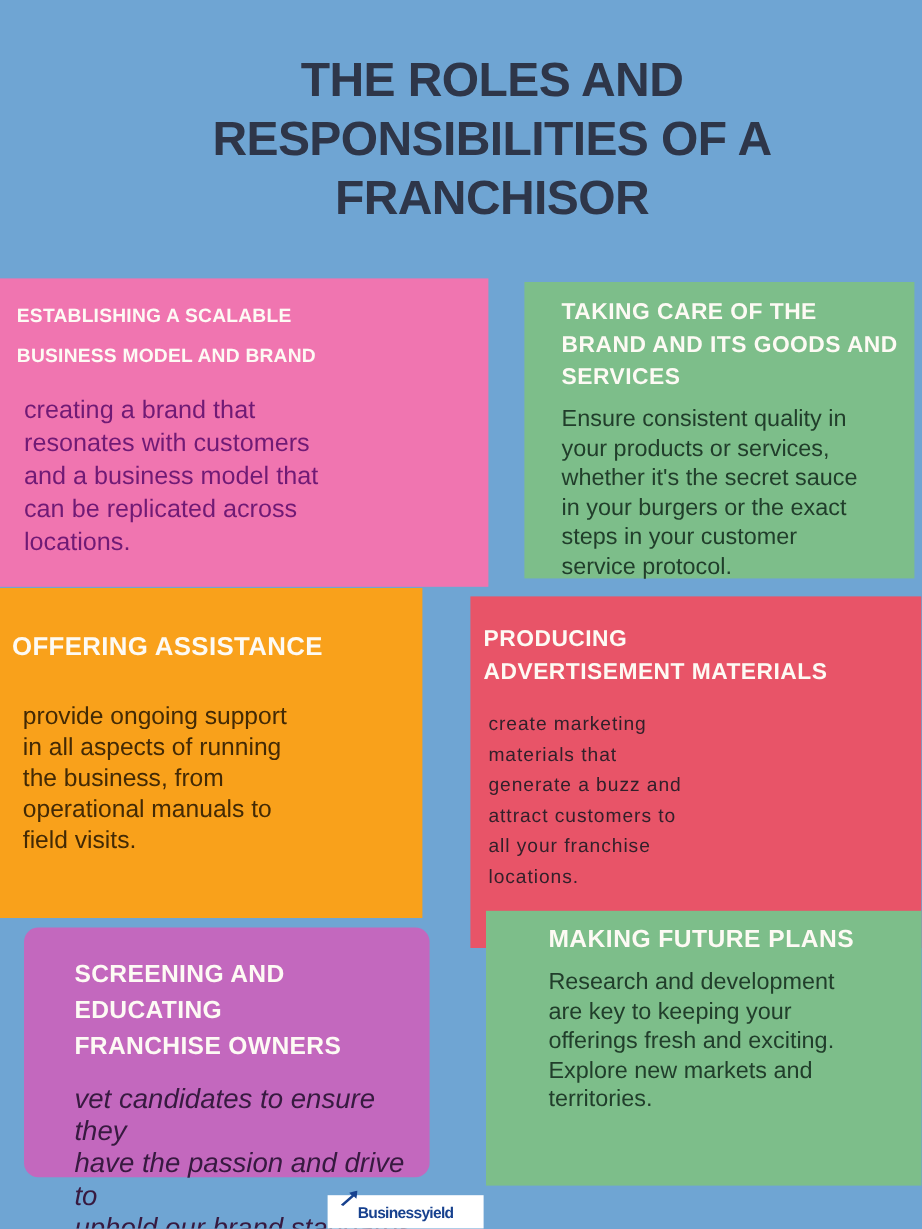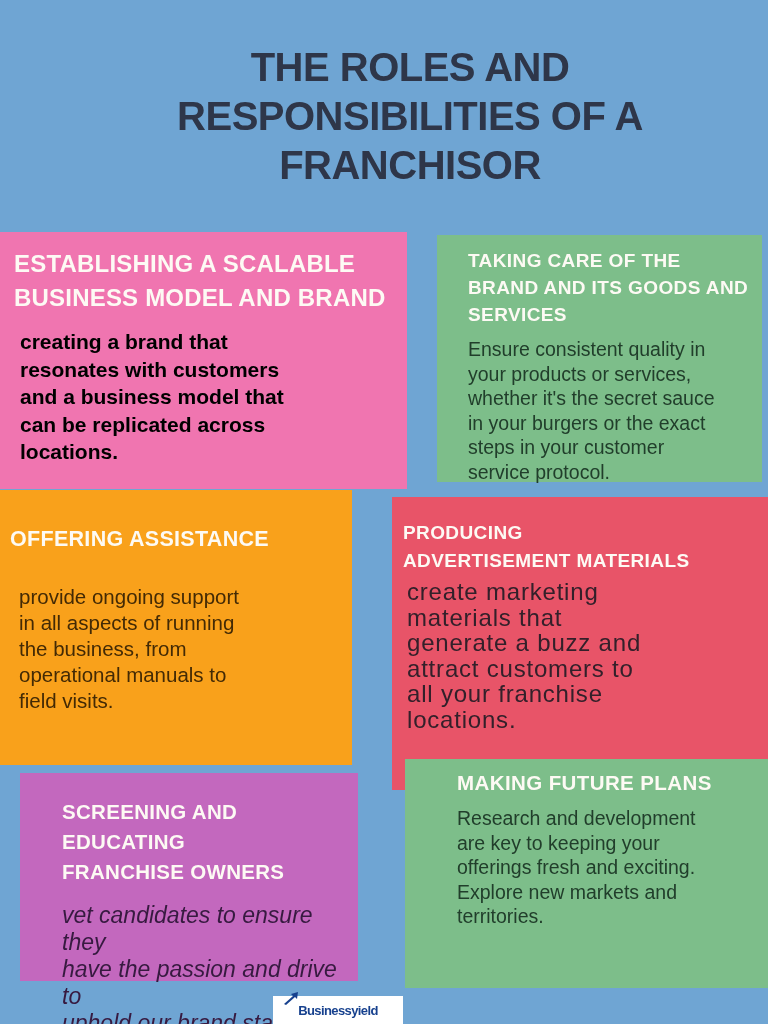--- a/index.html
+++ b/index.html
@@ -35,25 +35,25 @@
     color: #FDFAF4;
   }
   .card p { margin: 0; }
 
   
   .card-pink {
     left: 0; top: 232px; width: 407px; height: 257px;
     background: #F075B0;
     padding: 15px 12px 0 14px;
   }
-  .card-pink h2 { font-size: 24px; line-height: 34px; letter-spacing: 0.2px; }
+  .card-pink h2 { font-size: 16px; line-height: 34px; letter-spacing: 0.2px; }
   .card-pink p {
     margin-top: 13px; padding-left: 6px;
-    font-size: 21px; line-height: 27.5px; font-weight: bold;
-    color: #000000;
+    font-size: 21px; line-height: 27.5px; font-weight: normal;
+    color: #701a75;
   }
 
   
   .card-green-top {
     left: 437px; top: 235px; width: 325px; height: 247px;
     background: #7DBE8A;
     padding: 12px 10px 0 31px;
   }
   .card-green-top h2 { font-size: 19px; line-height: 27px; letter-spacing: 0.4px; }
   .card-green-top p {
@@ -76,30 +76,31 @@
   }
 
   
   .card-red {
     left: 392px; top: 497px; width: 376px; height: 293px;
     background: #E85468;
     padding: 22px 10px 0 11px;
   }
   .card-red h2 { font-size: 19px; line-height: 28px; letter-spacing: 0.4px; }
   .card-red p {
-    margin-top: 4px; padding-left: 4px;
-    font-size: 24px; line-height: 25.5px; letter-spacing: 0.8px;
+    margin-top: 16px; padding-left: 4px;
+    font-size: 16px; line-height: 25.5px; letter-spacing: 0.8px;
     color: #33202A;
   }
 
   
   .card-purple {
     left: 20px; top: 773px; width: 338px; height: 208px;
     background: #C368BE;
     padding: 24px 8px 0 42px;
+    border-radius: 12px;
   }
   .card-purple h2 { font-size: 20.5px; line-height: 30px; letter-spacing: 0.3px; }
   .card-purple p {
     margin-top: 15px;
     font-size: 23px; line-height: 27px;
     color: #371A40;
     font-style: italic;
   }
 
   

